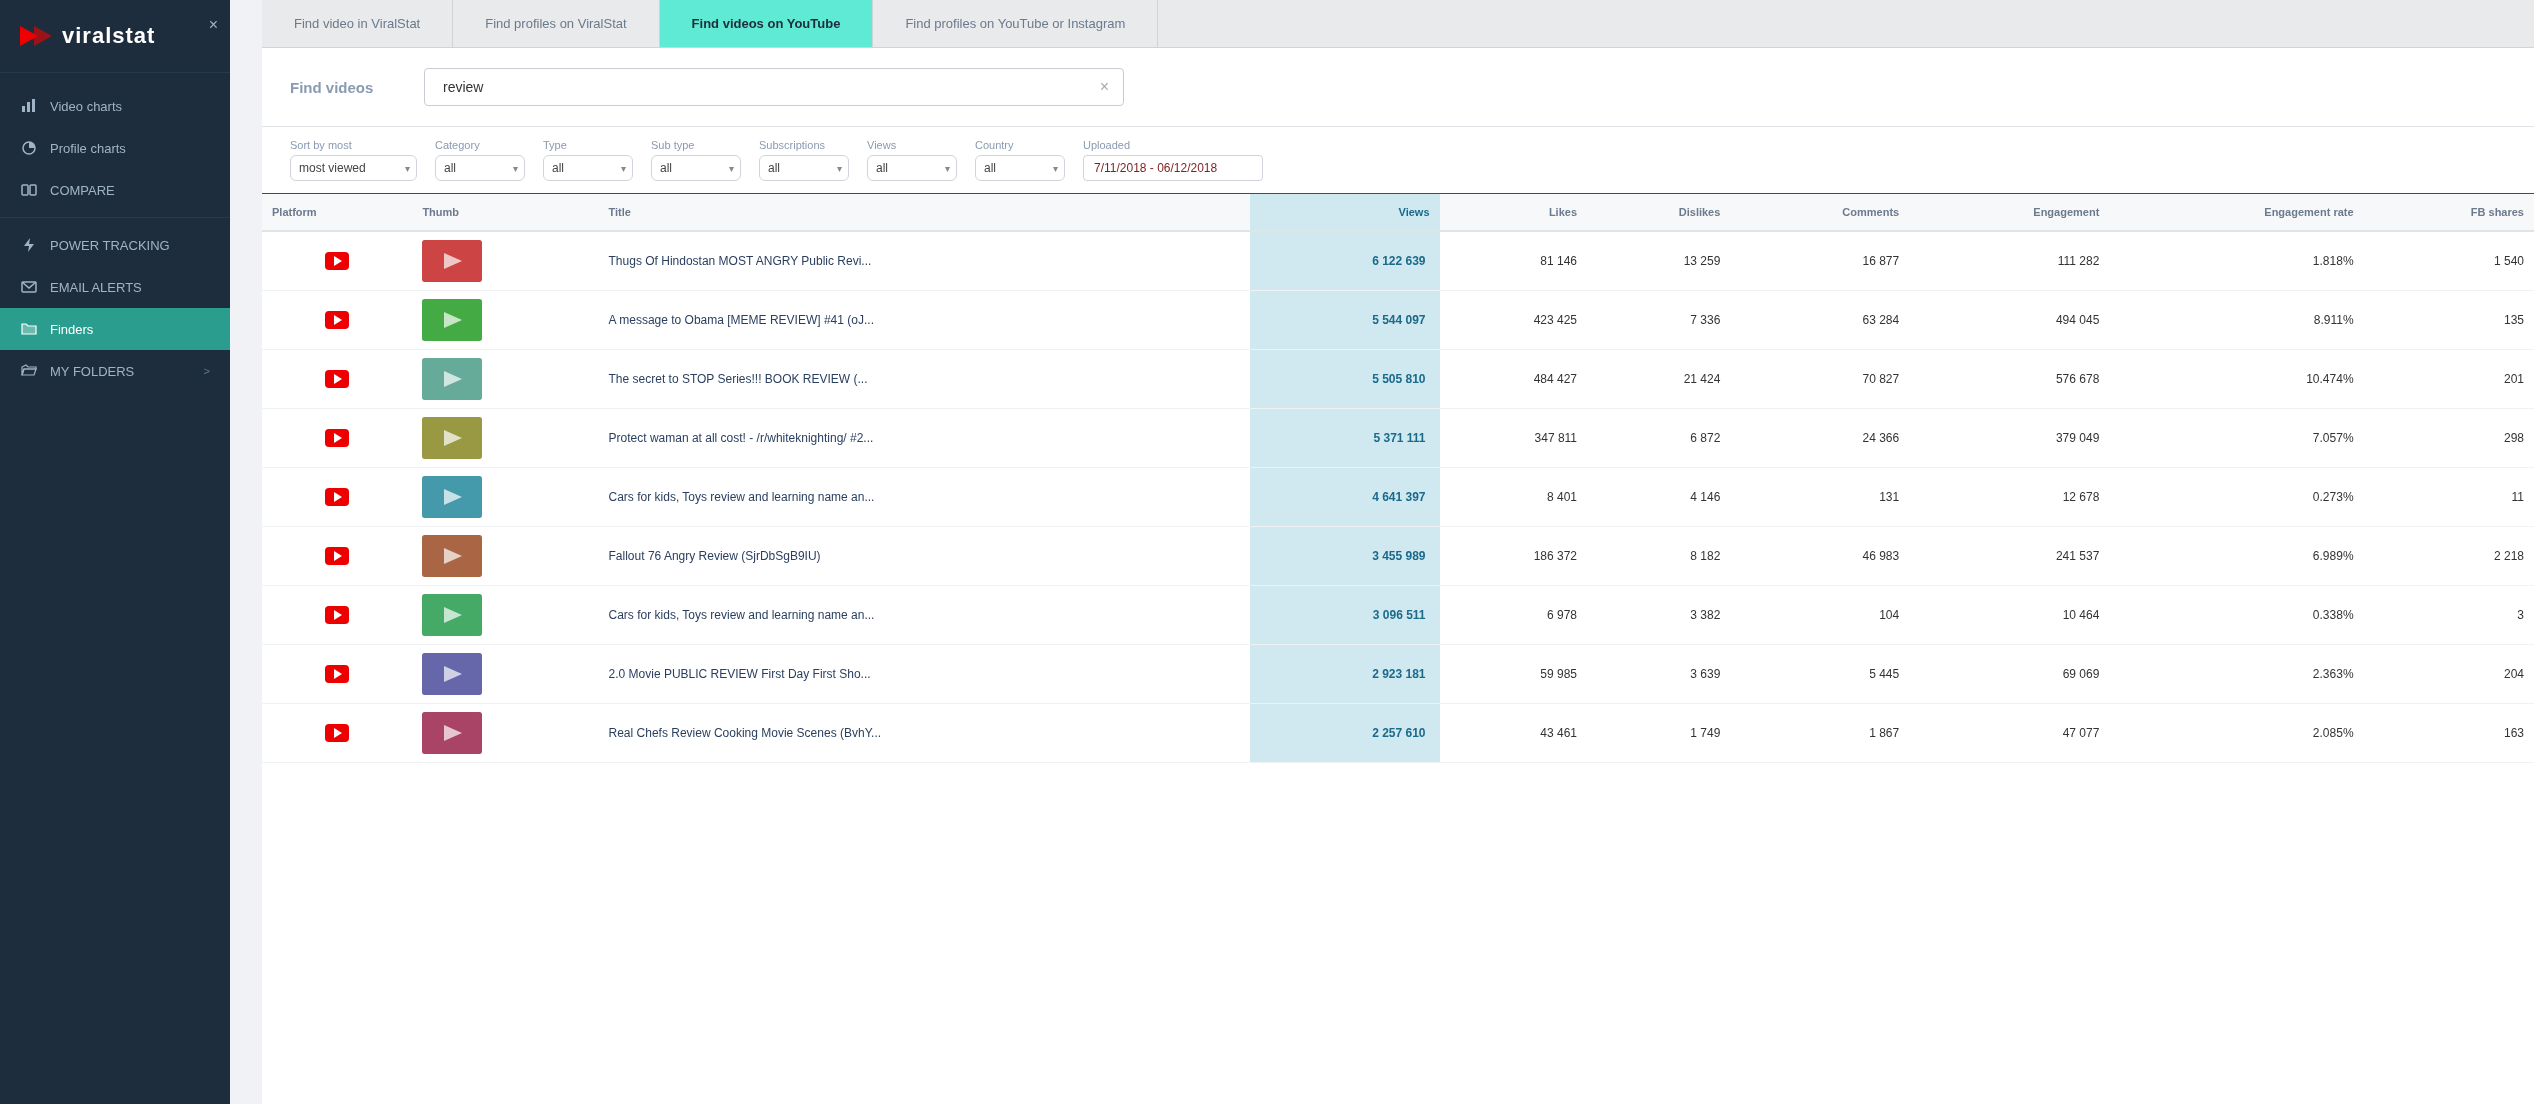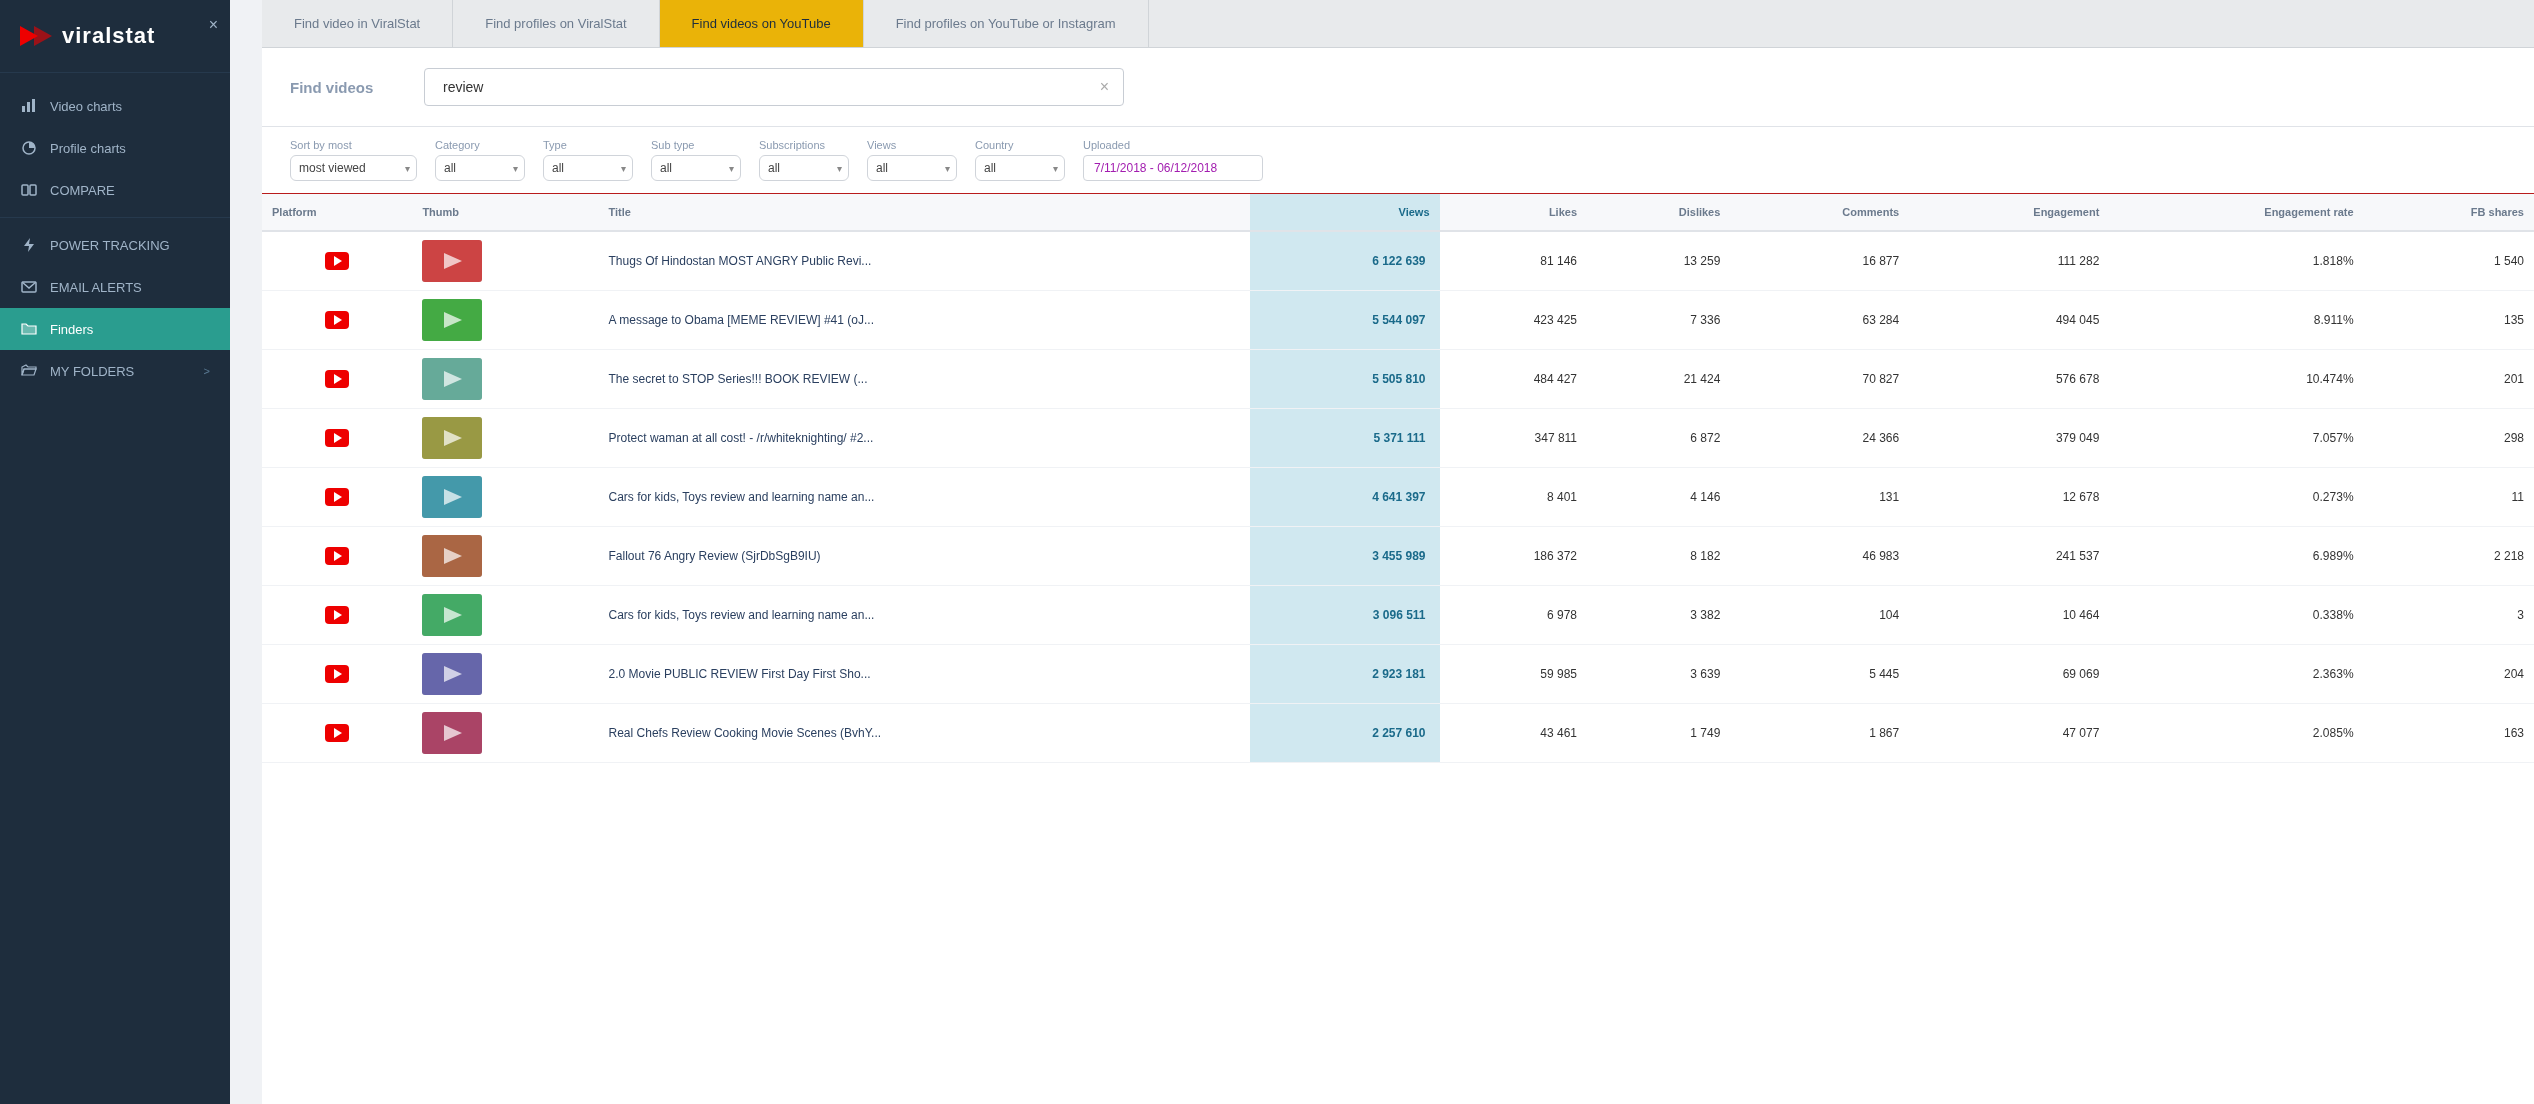--- a/index.html
+++ b/index.html
@@ -90,23 +90,23 @@
       padding: 16px 32px;
       font-size: 13px;
       color: #6b7a8d;
       cursor: pointer;
       border-right: 1px solid #d0d4d8;
       white-space: nowrap;
       background: #e8eaec;
       transition: background 0.15s;
     }
     .tab.active {
-      background: #eab308;
+      background: #5eead4;
       color: #1e2d3d;
-      font-weight: 400;
+      font-weight: 700;
     }
 
     
     .search-section {
       background: #fff;
       padding: 20px 28px;
       border-bottom: 1px solid #e0e3e8;
       display: flex;
       align-items: center;
       gap: 24px;
@@ -185,21 +185,21 @@
       transform: translateY(-50%);
       font-size: 10px;
       color: #888;
       pointer-events: none;
     }
     .date-range {
       border: 1px solid #d0d4da;
       border-radius: 4px;
       padding: 5px 10px;
       font-size: 12px;
-      color: #a21caf;
+      color: #7f1d1d;
       min-width: 180px;
       background: #fff;
     }
 
     
     .table-wrap {
       flex: 1;
       overflow-y: auto;
       background: #fff;
     }

